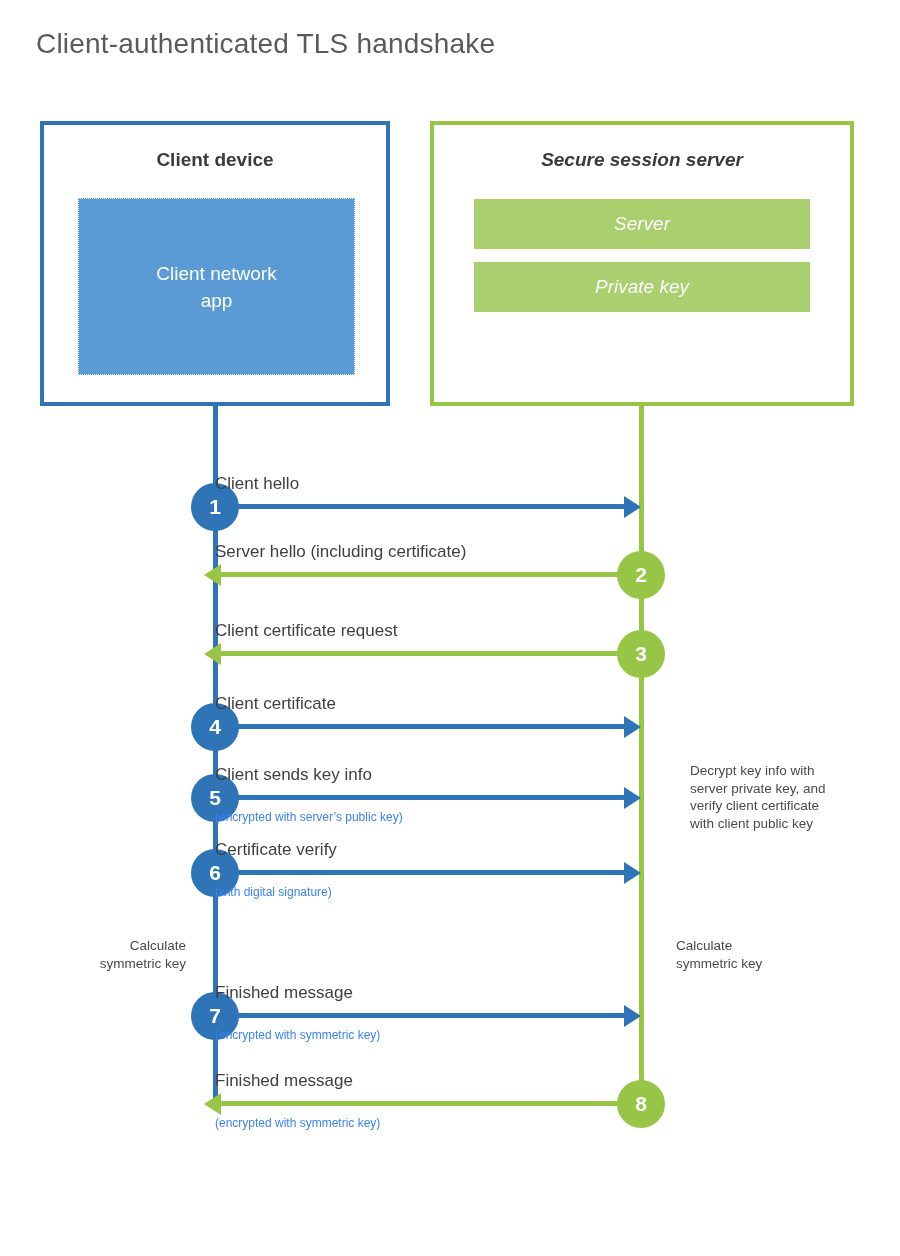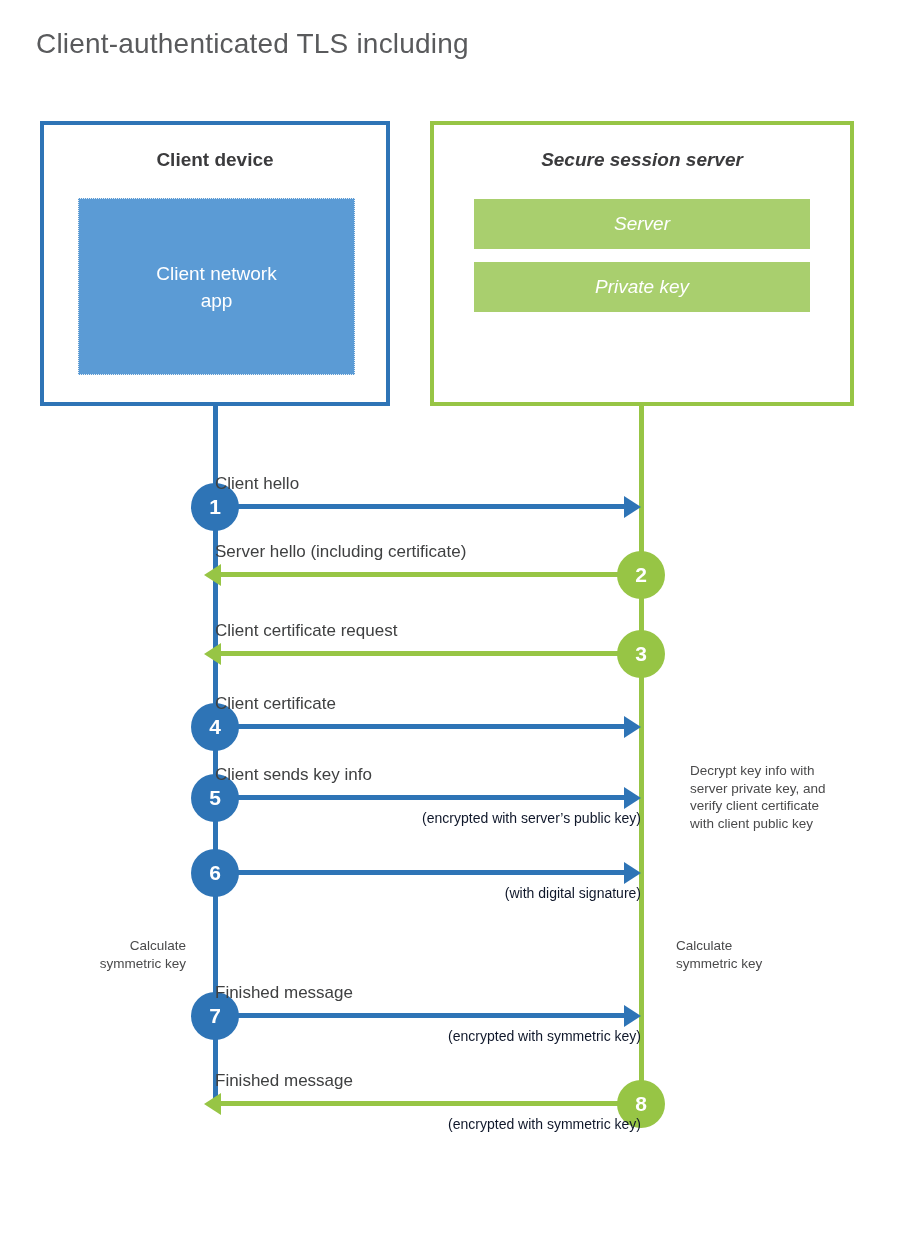--- a/index.html
+++ b/index.html
@@ -40,33 +40,33 @@
   .ahead.right{border-left:17px solid var(--blue);}
   .ahead.left{border-right:17px solid var(--green);}
   .circle{
     position:absolute;width:48px;height:48px;border-radius:50%;
     display:flex;align-items:center;justify-content:center;
     color:#fff;font-weight:bold;font-size:21px;
   }
   .circle.blue{background:var(--blue);}
   .circle.green{background:var(--green);}
   .step-label{position:absolute;left:215px;width:426px;font-size:17px;color:#3f4041;}
-  .step-sub{position:absolute;left:215px;width:426px;text-align:right;font-size:14px;color:#0f172a;}
+  .step-sub{position:absolute;left:215px;width:426px;text-align:left;font-size:12px;color:#3b82f6;}
   
   .note{position:absolute;font-size:13.5px;line-height:17.5px;color:#4a4a4b;white-space:pre-line;}
   .note.decrypt{left:690px;top:762px;width:176px;}
   .note.calc-left{left:84px;top:937px;width:102px;text-align:right;}
   .note.calc-right{left:676px;top:937px;width:110px;text-align:left;}
 </style>
 </head>
 <body>
 
 <div id="canvas">
 
-  <h1 class="page-title">Client-authenticated TLS including</h1>
+  <h1 class="page-title">Client-authenticated TLS handshake</h1>
 
   <div class="box client">
     <div class="box-title">Client device</div>
     <div class="app">
       <span class="app-label">Client network
 app</span>
     </div>
   </div>
 
   <div class="box server">
@@ -118,20 +118,21 @@
     <div class="circle blue" style="left: 191px; top: 774px;">
       <span>5</span>
     </div>
     <div class="step-label" style="top: 765px;">Client sends key info</div>
     <div class="step-sub" style="top: 810px;">(encrypted with server’s public key)</div>
     <div class="shaft blue" style="left: 215px; width: 413px; top: 870px;"></div>
     <div class="ahead right" style="left: 624px; top: 862px;"></div>
     <div class="circle blue" style="left: 191px; top: 849px;">
       <span>6</span>
     </div>
+    <div class="step-label" style="top: 840px;">Certificate verify</div>
     <div class="step-sub" style="top: 885px;">(with digital signature)</div>
     <div class="shaft blue" style="left: 215px; width: 413px; top: 1013px;"></div>
     <div class="ahead right" style="left: 624px; top: 1005px;"></div>
     <div class="circle blue" style="left: 191px; top: 992px;">
       <span>7</span>
     </div>
     <div class="step-label" style="top: 983px;">Finished message</div>
     <div class="step-sub" style="top: 1028px;">(encrypted with symmetric key)</div>
     <div class="shaft green" style="left: 220px; width: 421px; top: 1101px;"></div>
     <div class="ahead left" style="left: 204px; top: 1093px;"></div>

